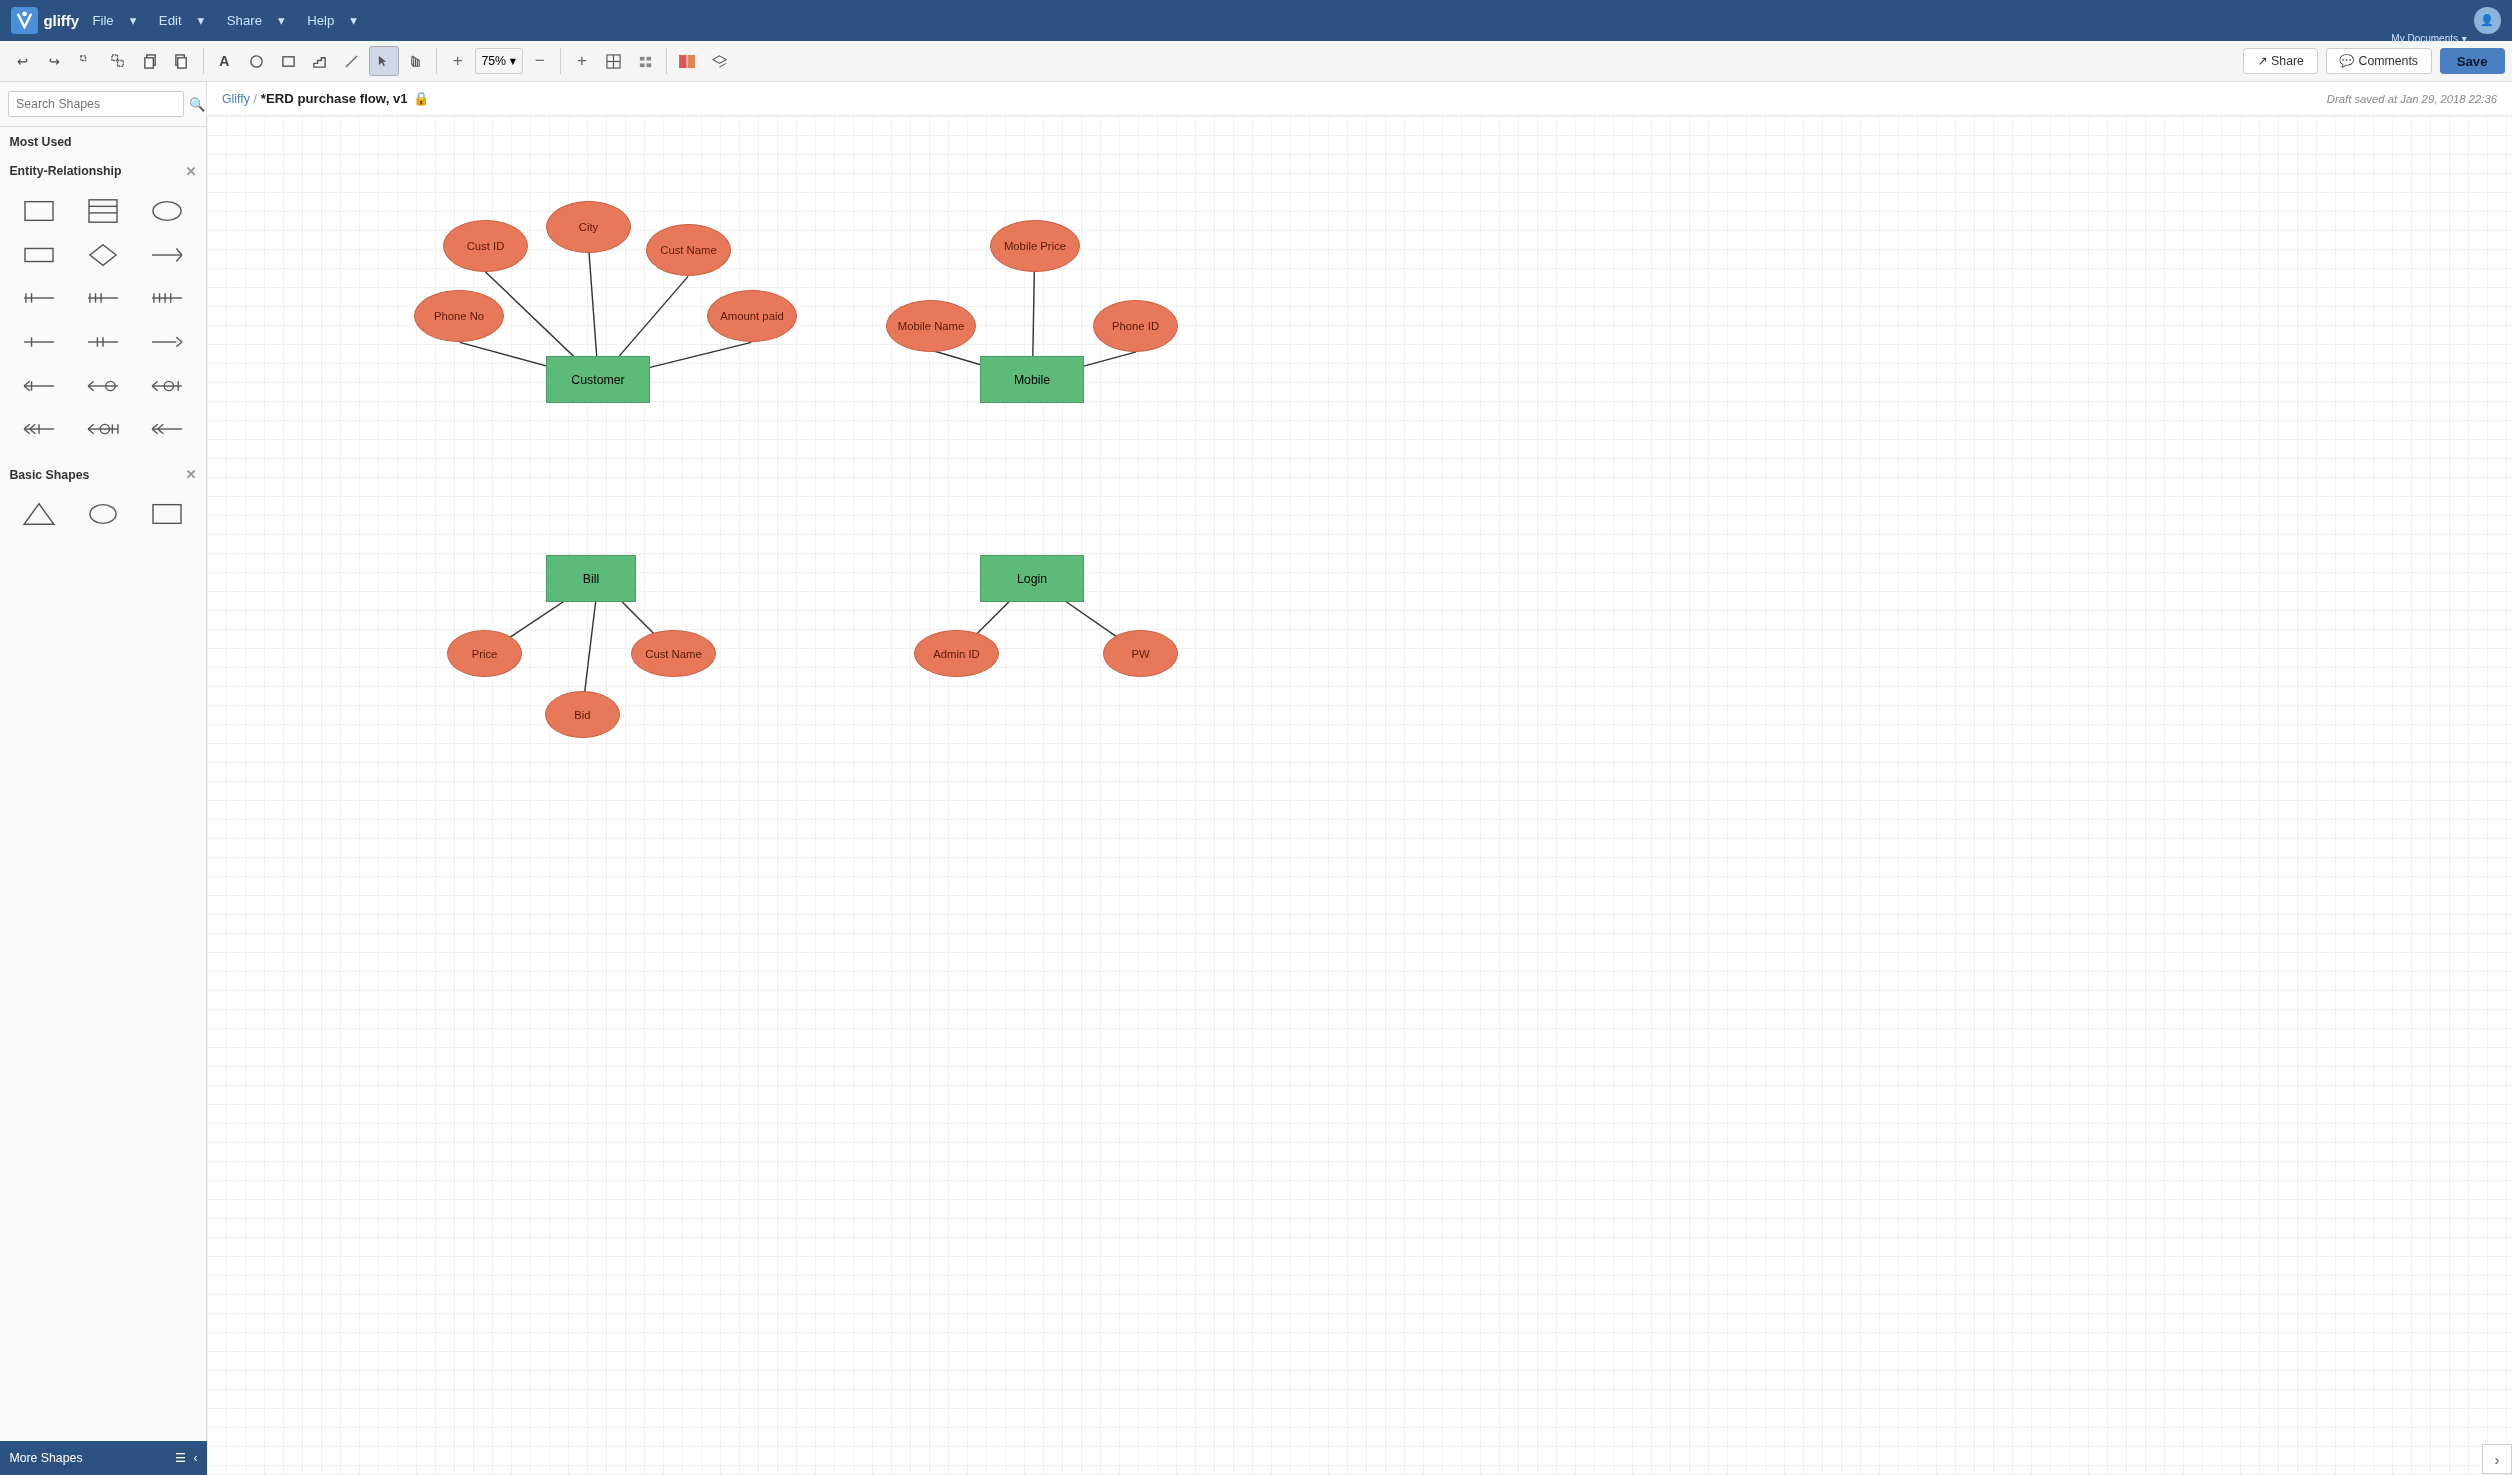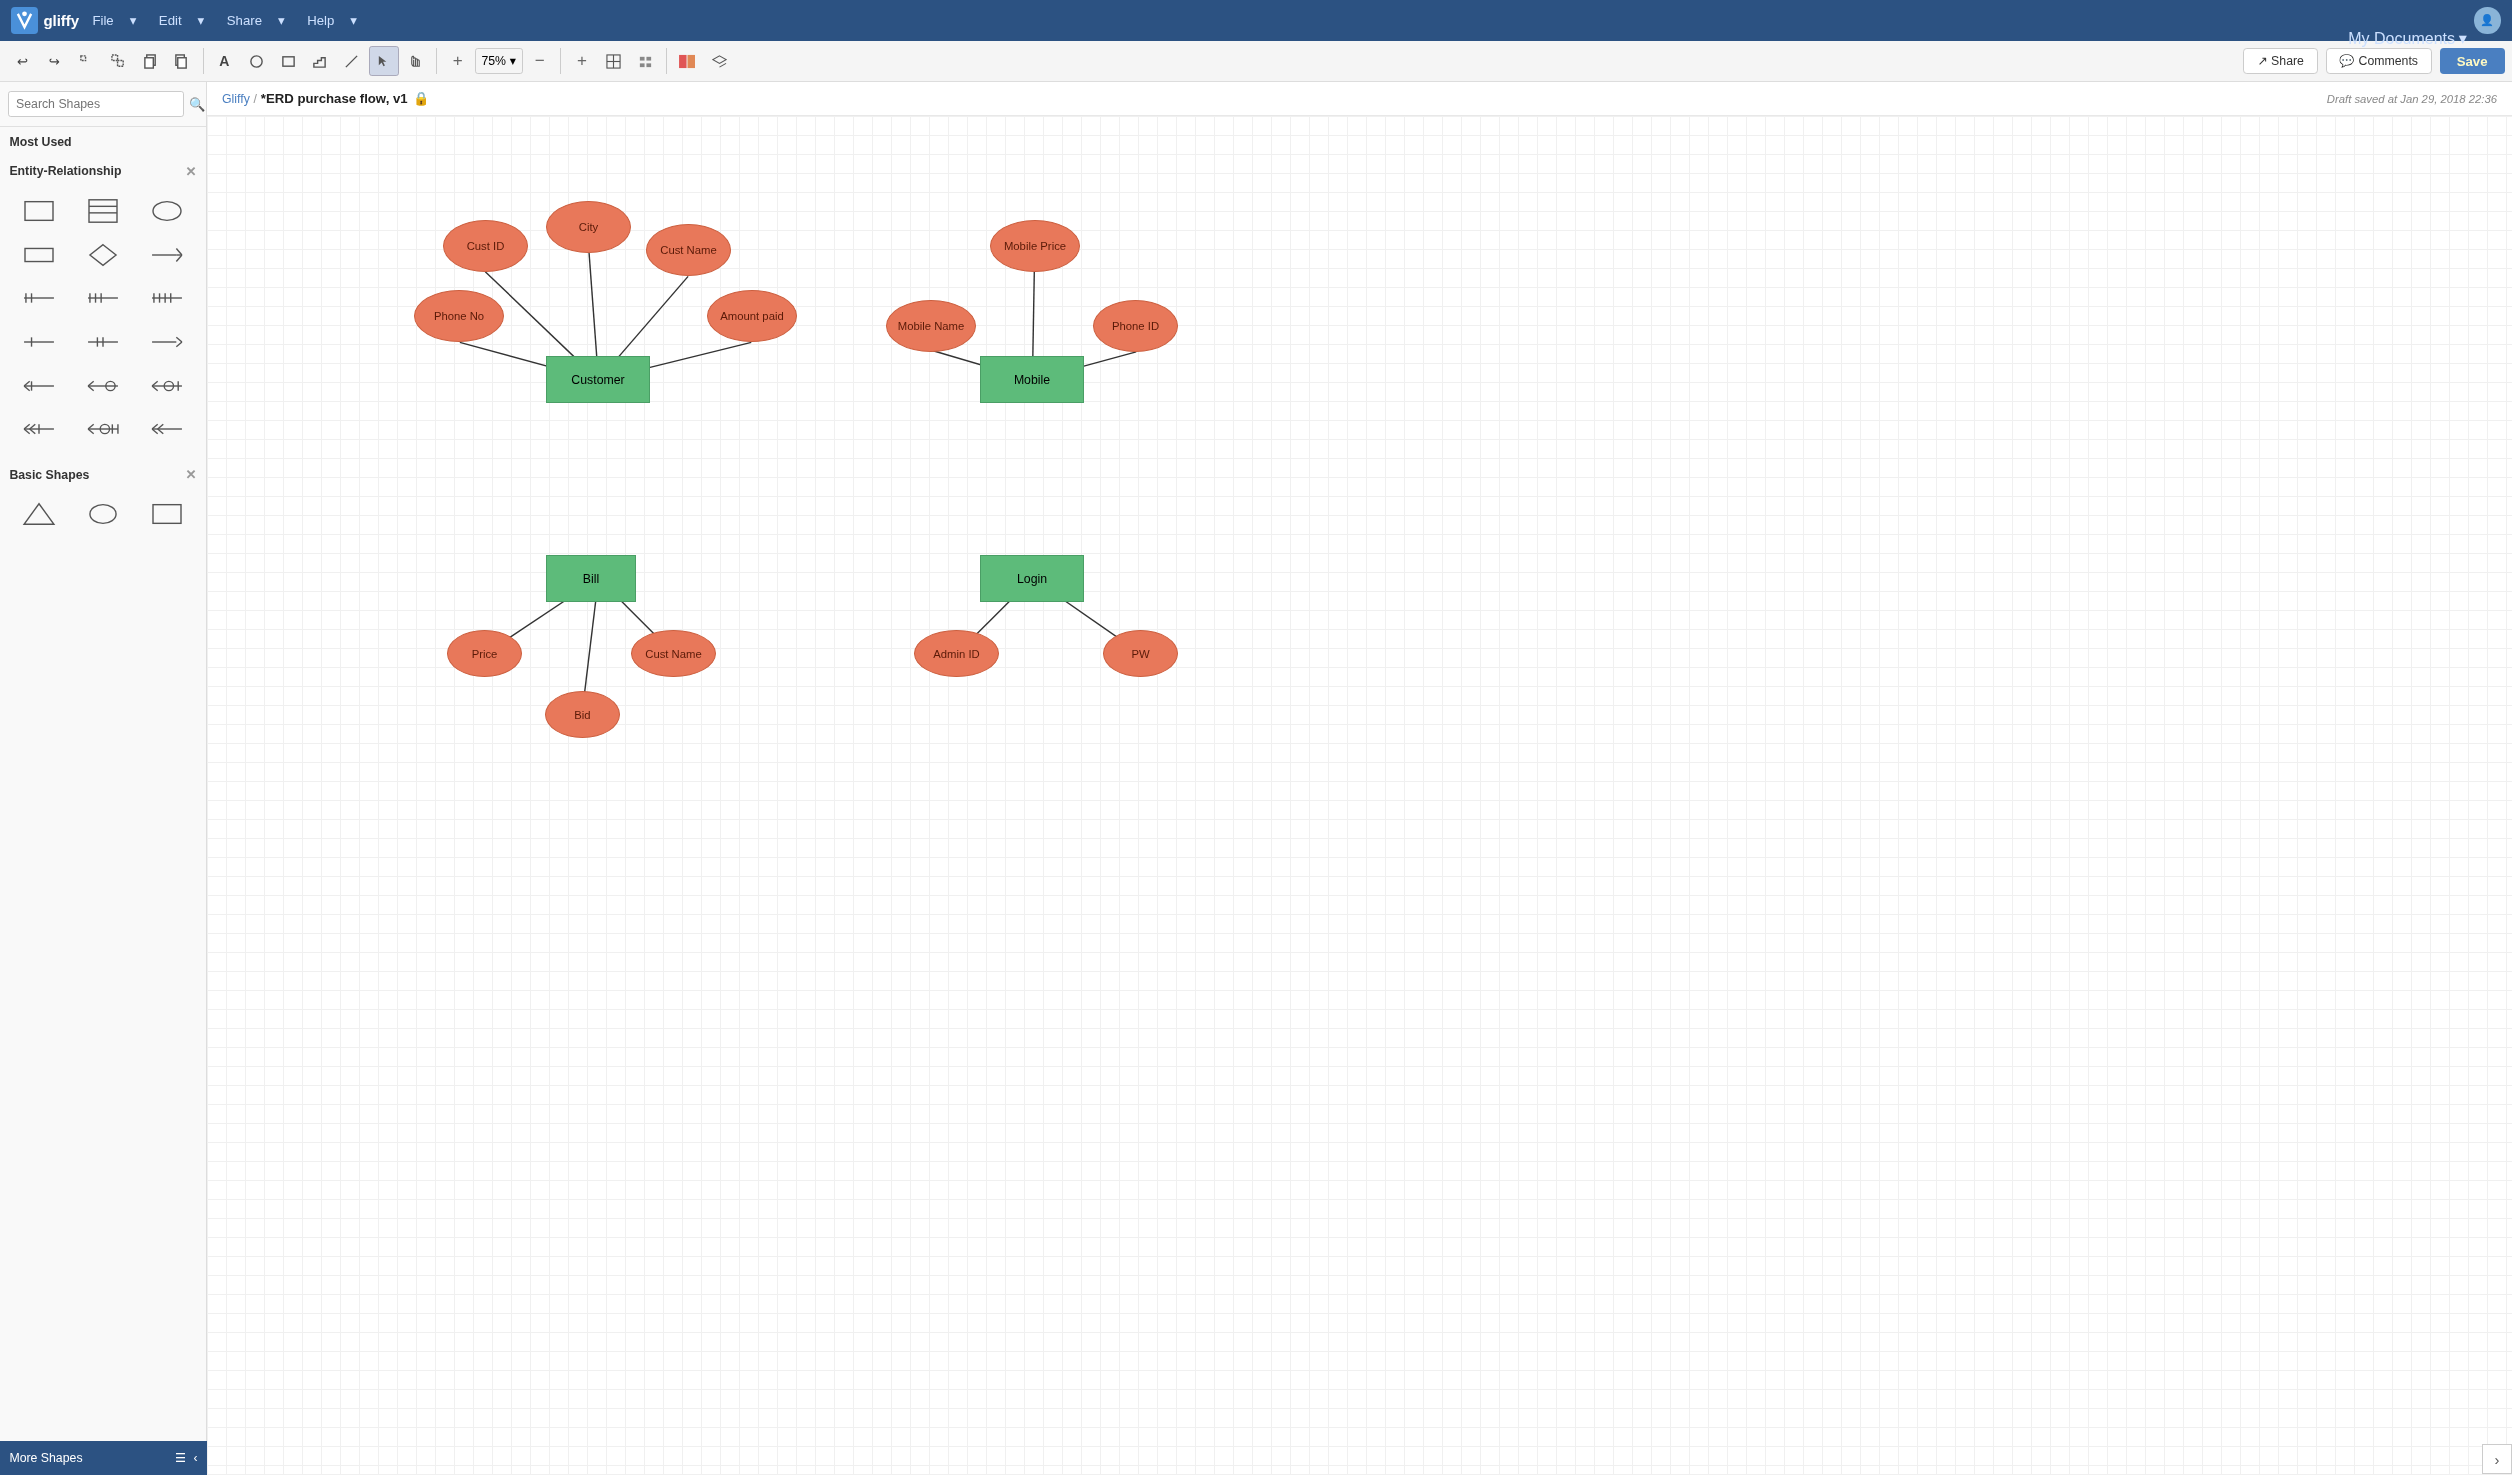--- a/index.html
+++ b/index.html
@@ -12,21 +12,21 @@
       display: flex;
       align-items: center;
       padding: 0 11.3px;
       justify-content: space-between;
     }
     .nav-left { display: flex; align-items: center; gap: 3.8px; }
     .nav-logo { display: flex; align-items: center; gap: 5.7px; color: white; font-weight: bold; font-size: 15px; }
     .nav-logo-icon { width: 26.4px; height: 26.4px; background: #4a90d9; border-radius: 3.8px; display: flex; align-items: center; justify-content: center; color: white; font-size: 13.2px; font-weight: bold; }
     .nav-menu-item { color: #cce0ff; font-size: 13.2px; padding: 3.8px 9.4px; cursor: pointer; display: flex; align-items: center; gap: 16px; }
     .nav-right { display: flex; align-items: center; gap: 7.5px; }
-    .nav-user { color: #cce0ff; font-size: 16px; display: flex; align-items: center; gap: 3.8px; cursor: pointer; margin-top: 36px; }
+    .nav-user { color: #cce0ff; font-size: 10px; display: flex; align-items: center; gap: 3.8px; cursor: pointer; margin-top: 36px; }
     .nav-avatar { width: 26.4px; height: 26.4px; background: #8ab4d8; border-radius: 50%; display: flex; align-items: center; justify-content: center; color: white; font-size: 11.3px; }
 
     
     #toolbar {
       background: #f5f5f5;
       height: 41px;
       border-bottom: 0.9px solid #ddd;
       display: flex;
       align-items: center;
       padding: 0 7.5px;
@@ -44,21 +44,21 @@
     }
     .toolbar-btn.active { background: #d0d8e8; border-color: #aab; }
     .toolbar-separator { width: 0.9px; height: 26.4px; background: #ccc; margin: 0 3.8px; }
     .toolbar-zoom {
       height: 26.4px; background: #f5f5f5; border: 0.9px solid #ccc; border-radius: 2.8px;
       padding: 0 5.7px; font-size: 12.3px; cursor: pointer; display: flex; align-items: center; gap: 3.8px;
     }
     .toolbar-right { margin-left: auto; display: flex; align-items: center; gap: 7.5px; }
     .btn-share { background: white; border: 0.9px solid #ccc; color: #333; padding: 4.7px 13.2px; border-radius: 3.8px; font-size: 12.3px; cursor: pointer; }
     .btn-comments { background: white; border: 0.9px solid #ccc; color: #333; padding: 4.7px 13.2px; border-radius: 3.8px; font-size: 12.3px; cursor: pointer; }
-    .btn-save { background: #4a7fc1; color: #fef9c3; border: none; padding: 5.7px 17px; border-radius: 3.8px; font-size: 13.2px; font-weight: 600; cursor: pointer; }
+    .btn-save { background: #4a7fc1; color: #0f172a; border: none; padding: 5.7px 17px; border-radius: 3.8px; font-size: 13.2px; font-weight: 600; cursor: pointer; }
 
     
     #main { display: flex; height: calc(100vh - 83px); }
 
     
     #sidebar {
       width: 207px;
       background: #f9f9f9;
       border-right: 0.9px solid #ddd;
       overflow-y: auto;

